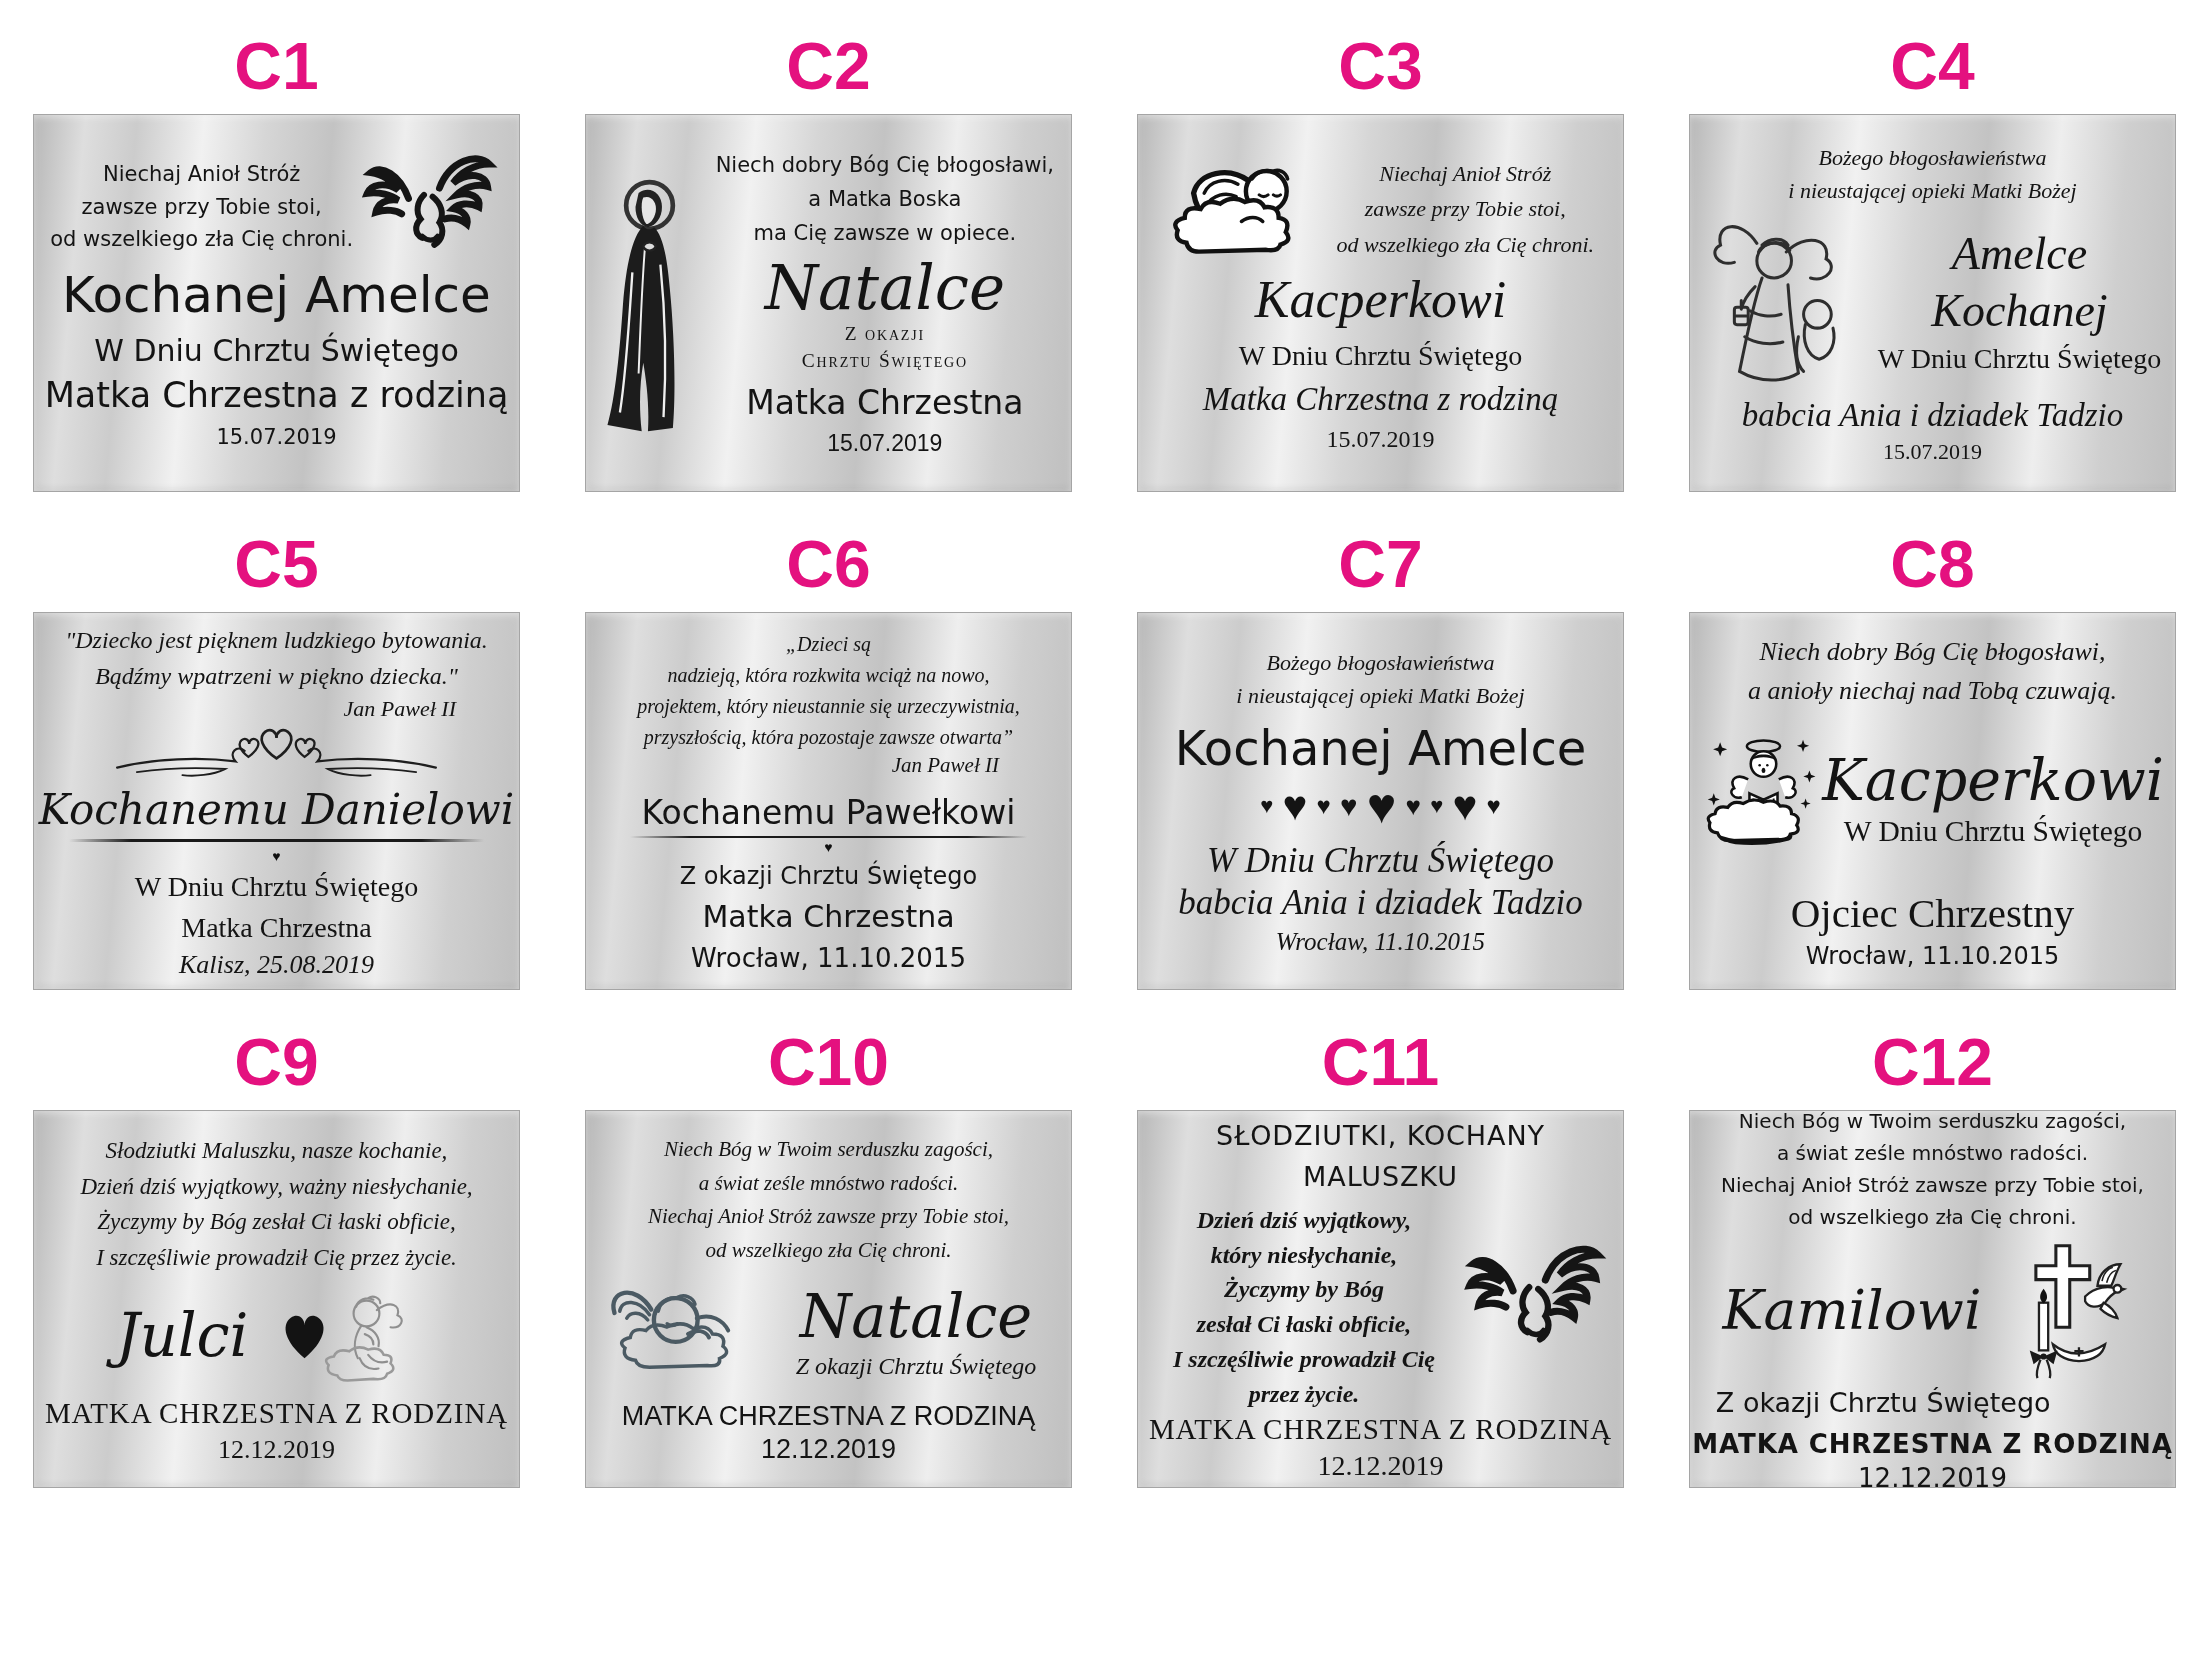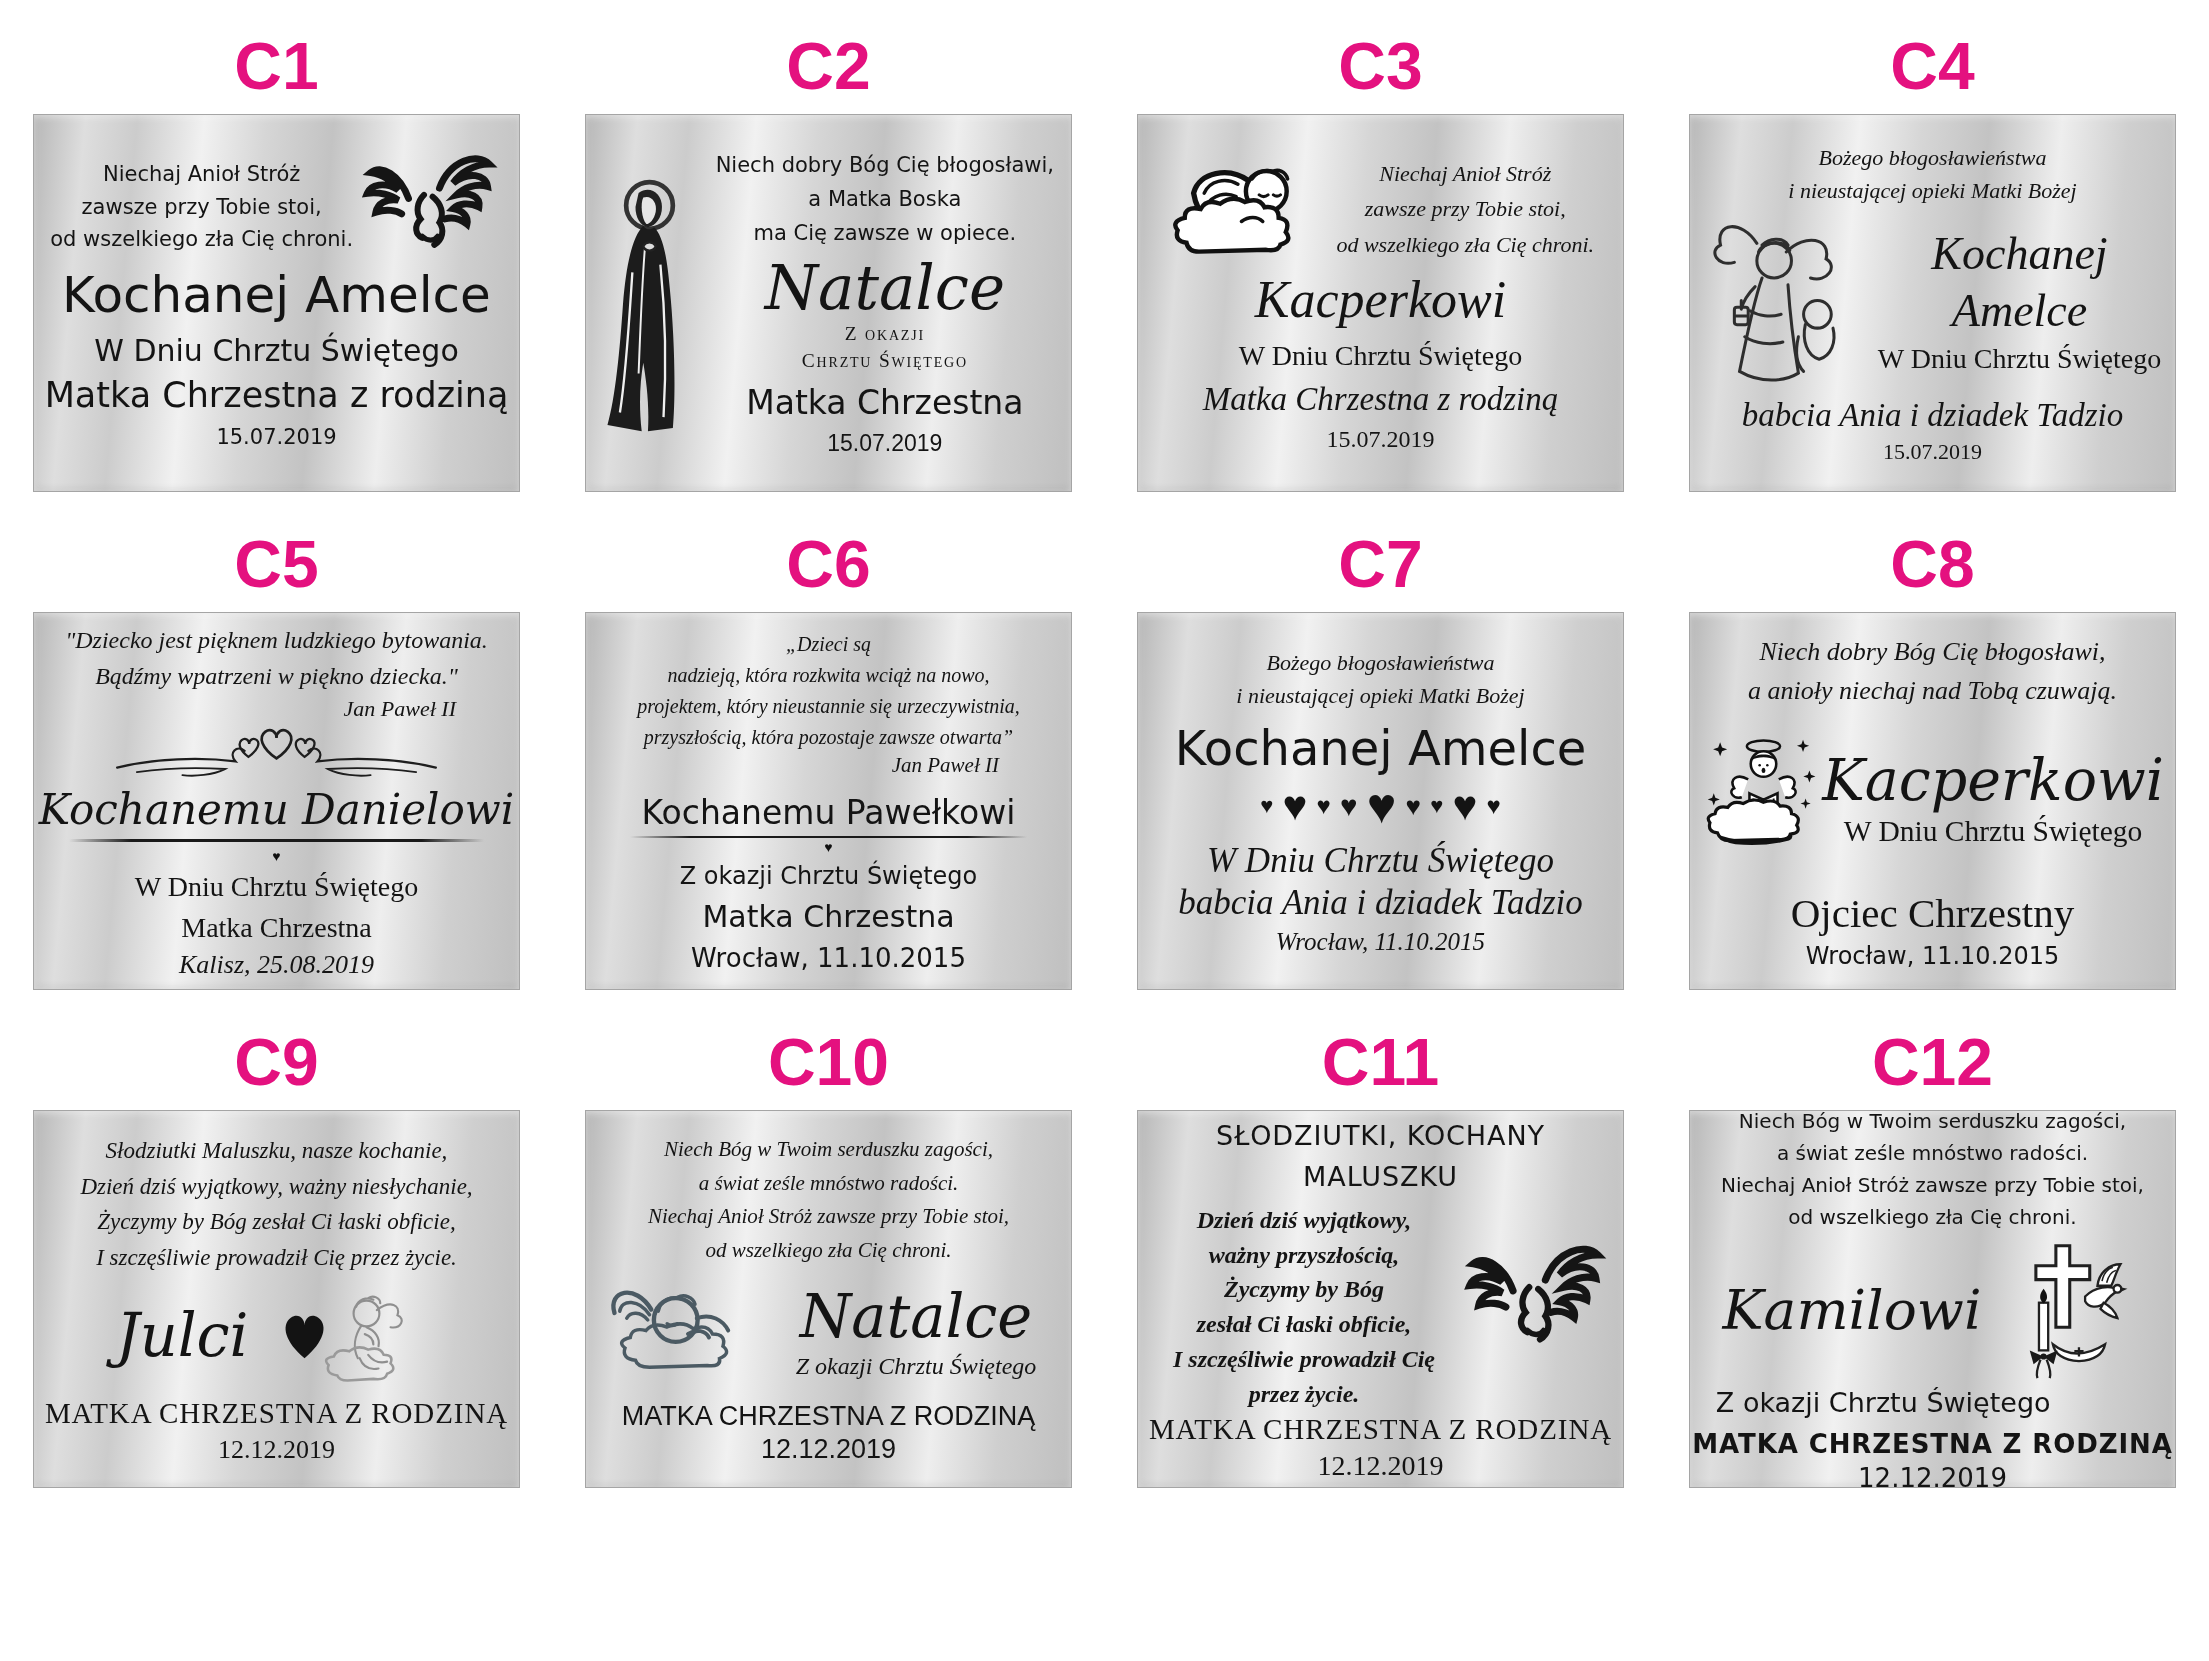--- a/index.html
+++ b/index.html
@@ -218,22 +218,22 @@
             <path d="M56 120 C66 126 80 128 92 124 M50 150 C62 158 80 160 94 156"></path>
             <path d="M62 92 C54 100 48 110 46 118"></path>
             <rect x="38" y="116" width="16" height="20" rx="3"></rect>
             <path d="M46 108 L46 116 M40 126 L52 126"></path>
             <circle cx="134" cy="124" r="16"></circle>
             <path d="M120 136 C116 154 122 172 136 176 C150 172 156 156 152 140"></path>
             <path d="M112 150 C108 168 110 182 118 190"></path>
           </g>
         </svg>
         <div style="flex:1;">
+          <div class="name si">Amelce</div>
           <div class="name si">Kochanej</div>
-          <div class="name si">Amelce</div>
           <div class="l1 serif">W Dniu Chrztu Świętego</div>
         </div>
       </div>
       <div class="l2 si">babcia Ania i dziadek Tadzio</div>
       <div class="date serif">15.07.2019</div>
     </div>
   </div>
 
   <div class="cell">
     <div class="label">C5</div>
@@ -404,21 +404,21 @@
   </div>
 
   <div class="cell">
     <div class="label">C11</div>
     <div class="plaque" id="c11">
       <div class="head hand">SŁODZIUTKI, KOCHANY</div>
       <div class="head hand">MALUSZKU</div>
       <div class="hrow" style="width:100%;margin-top:5.5px;">
         <div style="flex:1;font-weight:bold;">
           <div class="q si">Dzień dziś wyjątkowy,</div>
-          <div class="q si">ważny przyszłością,</div>
+          <div class="q si">który niesłychanie,</div>
           <div class="q si">Życzymy by Bóg</div>
           <div class="q si">zesłał Ci łaski obficie,</div>
           <div class="q si">I szczęśliwie prowadził Cię</div>
           <div class="q si">przez życie.</div>
         </div>
         <svg viewBox="0 0 170 130" width="153" height="117" style="margin-top:-28px;">
             <use href="#g-angel"></use>
           </svg>
       </div>
       <div class="l1 serif">MATKA CHRZESTNA Z RODZINĄ</div>

